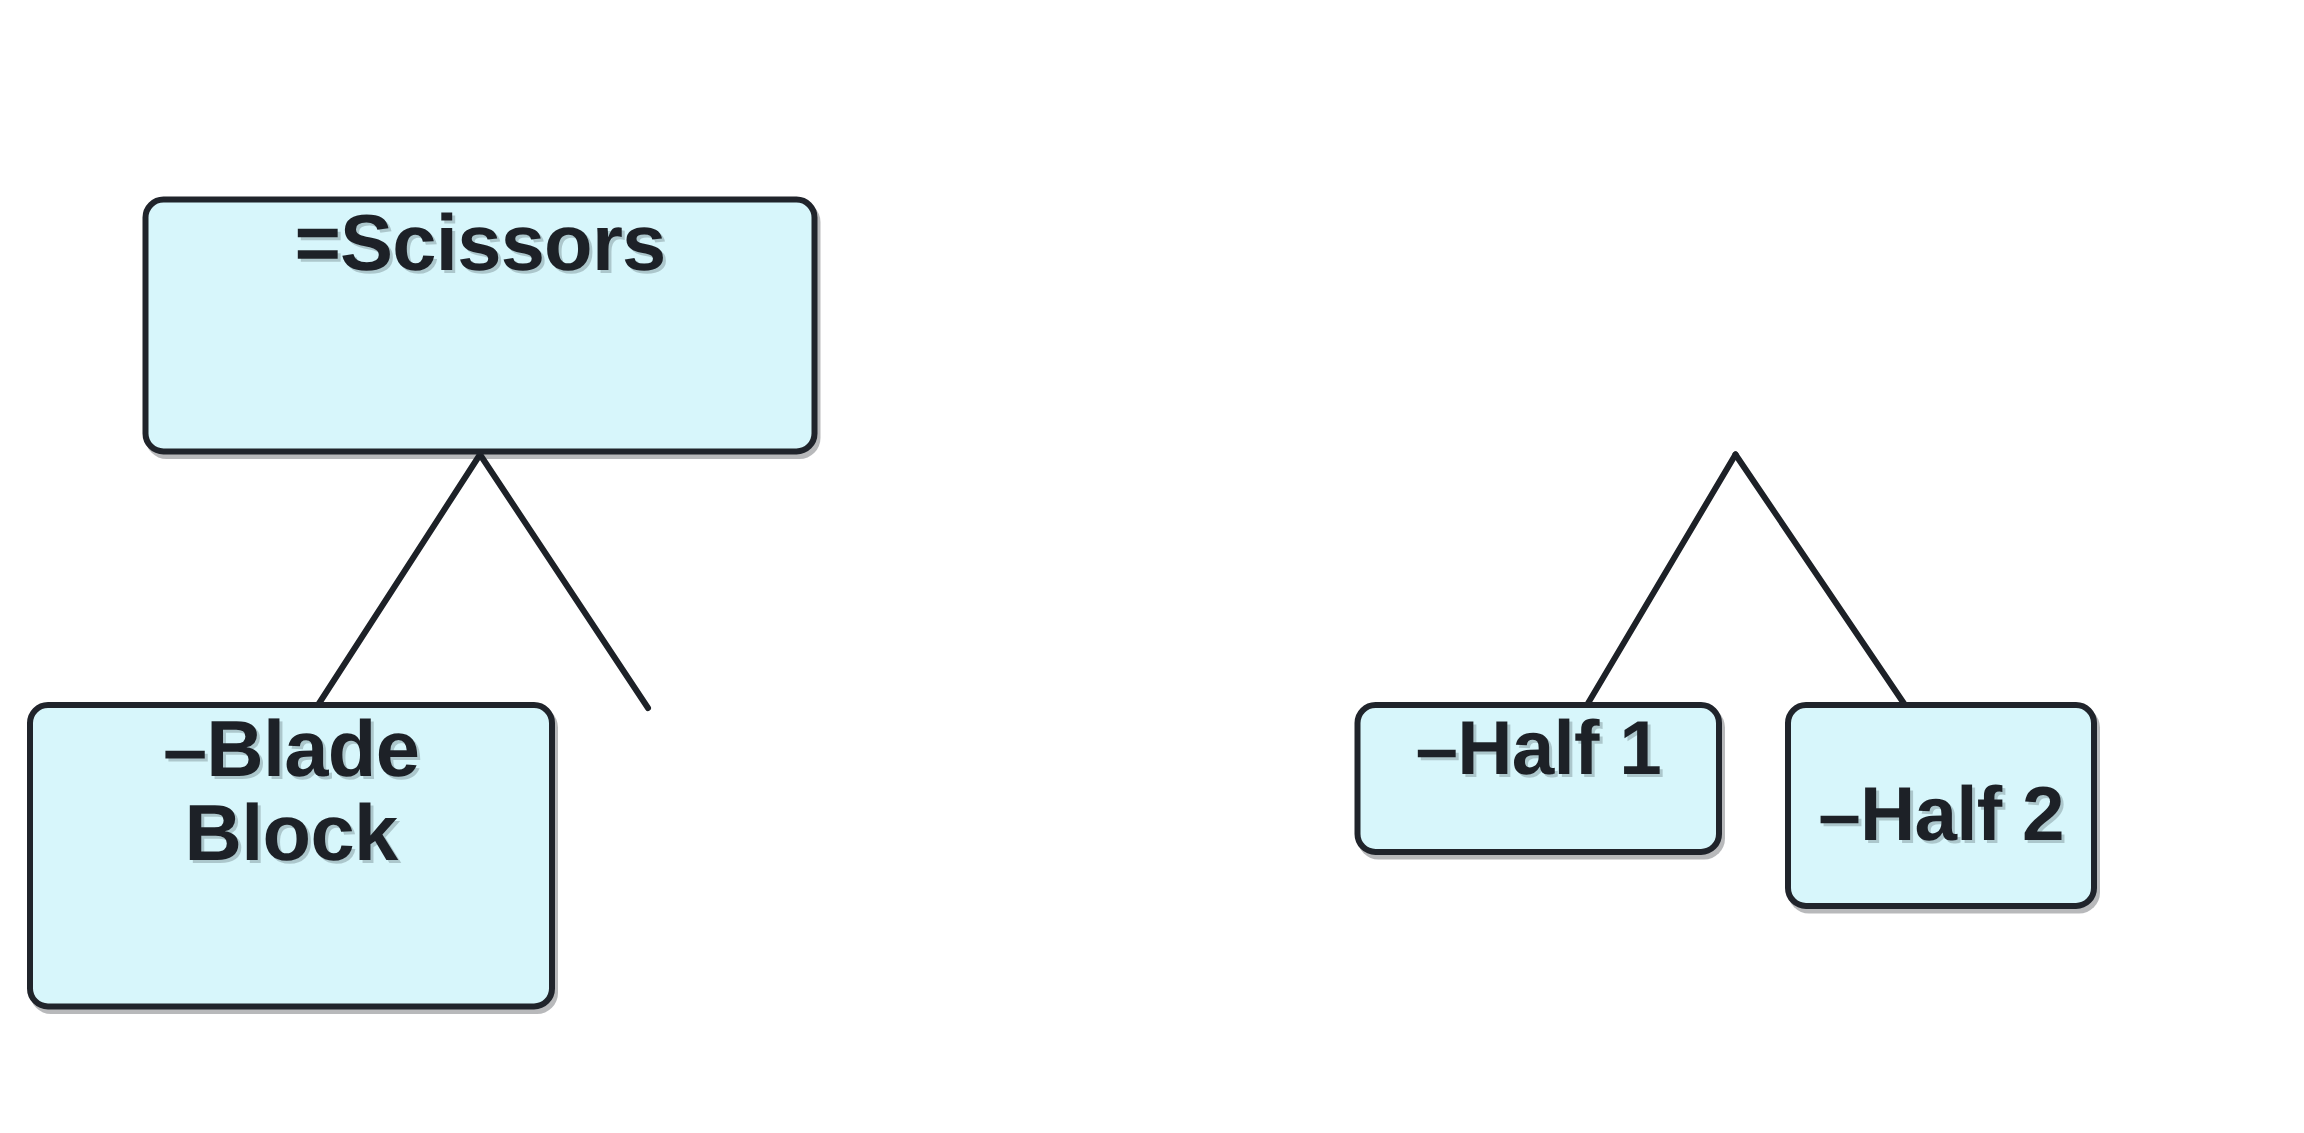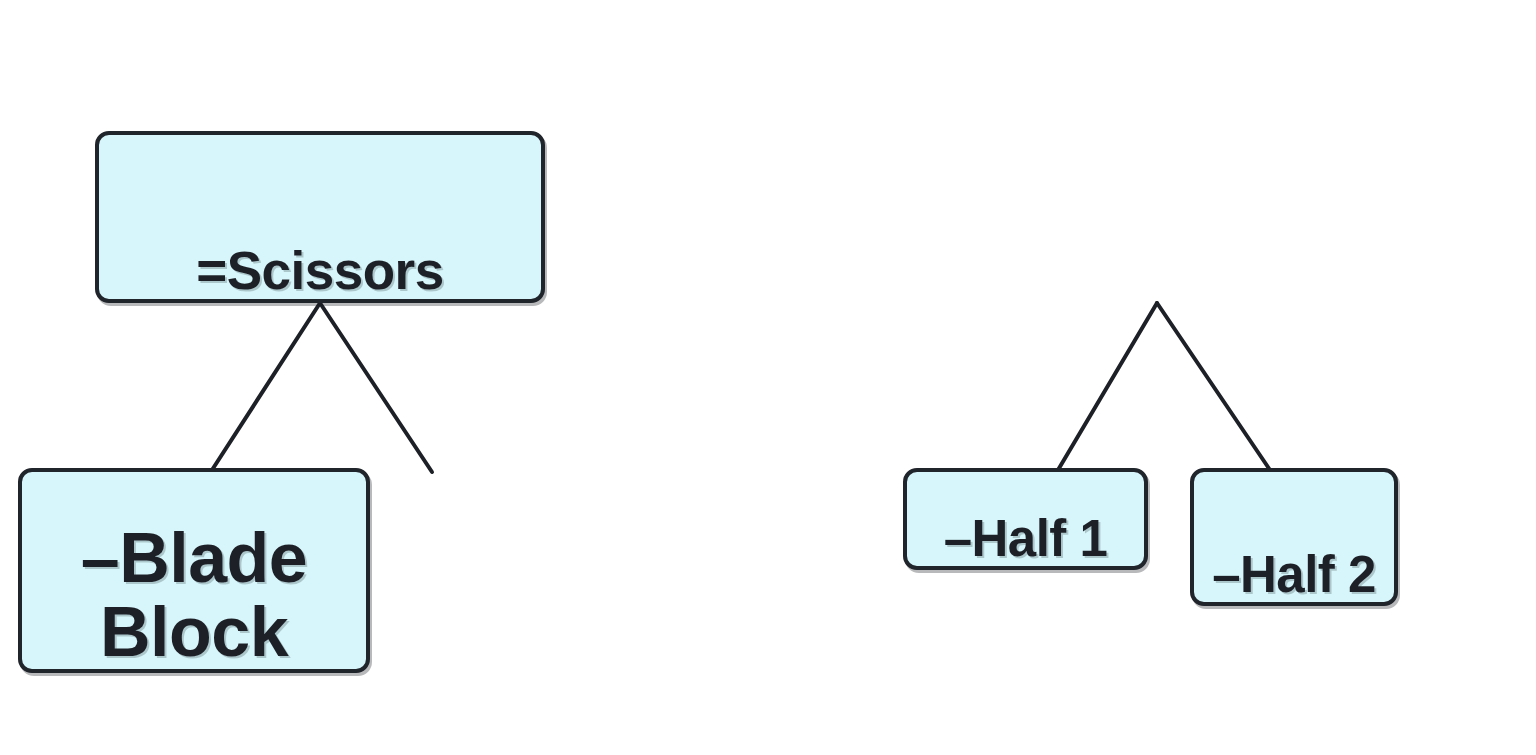--- a/index.html
+++ b/index.html
@@ -26,21 +26,21 @@
     height: 755px;
     pointer-events: none;
   }
   .node {
     position: absolute;
     box-sizing: border-box;
     background: #d7f6fb;
     border: 4px solid #20242b;
     border-radius: 14px;
     display: flex;
-    align-items: flex-end;
+    align-items: flex-start;
     justify-content: center;
     z-index: 2;
     box-shadow: 2px 3px 0 rgba(20, 24, 30, 0.30);
   }
   .node-label {
     font-family: "Liberation Sans", sans-serif;
     font-weight: bold;
     color: #1d2127;
     text-align: center;
     line-height: 1.06;
@@ -51,21 +51,21 @@
 
   
   #node-scissors-equals {
     left: 95px;  top: 131px;  width: 450px;  height: 172px;
   }
   #node-scissors-equals .node-label { font-size: 53px; }
 
   #node-blade-block {
     left: 18px;  top: 468px;  width: 352px;  height: 205px;
   }
-  #node-blade-block .node-label { font-size: 70px; }
+  #node-blade-block .node-label { font-size: 53px; }
 
   #node-handle {
     left: 405px; top: 470px;  width: 256px;  height: 137px;
   }
   #node-handle .node-label { font-size: 53px; }
 
   
   #node-scissors-minus {
     left: 929px; top: 130px;  width: 456px;  height: 173px;
   }

